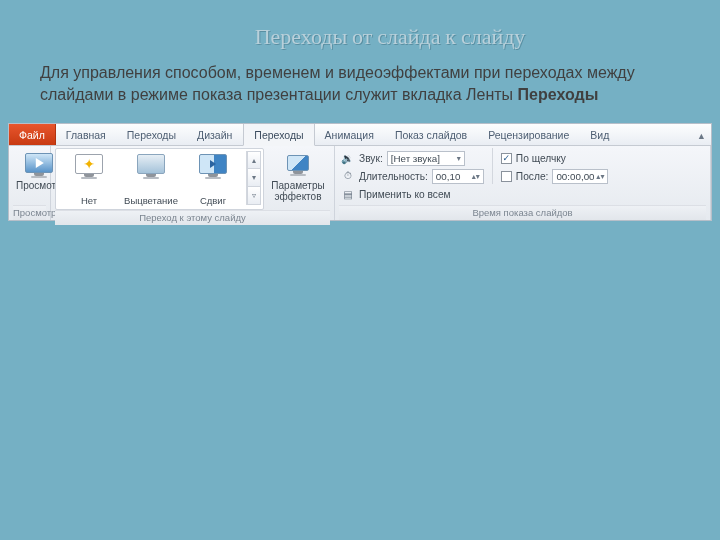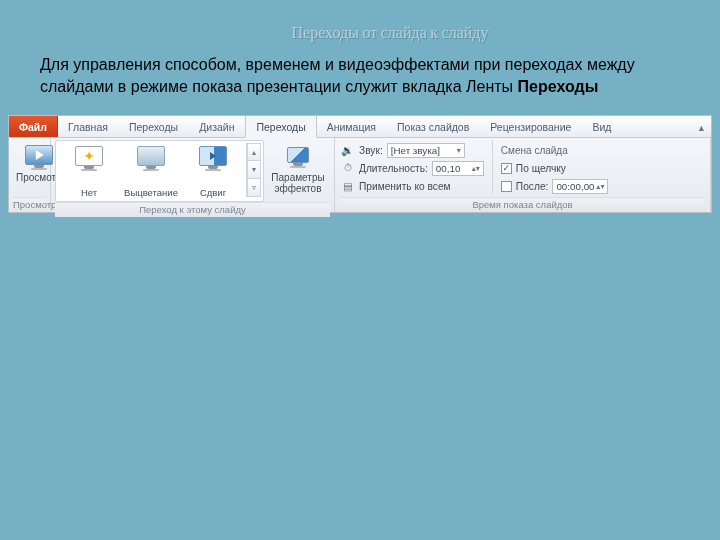--- a/index.html
+++ b/index.html
@@ -8,31 +8,31 @@
     font-family: "Segoe UI", Tahoma, sans-serif;
     width: 720px;
     height: 540px;
     position: relative;
   }
   .heading-wrap {
     padding: 24px 40px 8px 40px;
   }
   .heading {
     font-family: Cambria, Georgia, serif;
-    font-size: 16px;
+    font-size: 22px;
     color: #b9d0da;
     text-shadow: 1px 1px 0 #5a8fa2;
     font-weight: normal;
     text-align: center;
     margin-left: 60px;
   }
   .para {
     padding: 4px 44px 18px 40px;
     font-size: 16px;
-    color: #000000;
+    color: #404040;
     line-height: 1.35;
   }
   .para b { font-weight: bold; }
 
   .ribbonshot {
     margin: 0 8px;
     background: #f7f8fb;
     border: 1px solid #b7bfc9;
     font-size: 10.5px;
     color: #4a4a4a;
@@ -48,21 +48,21 @@
     padding: 0 10px;
     display: flex;
     align-items: center;
     border-right: 1px solid transparent;
     color: #4d5e72;
     cursor: default;
   }
   .tab.file {
     background: linear-gradient(#e8562d,#c83a12);
     color: #fff;
-    font-weight: bold;
+    font-weight: normal;
     border-right: 1px solid #b03410;
   }
   .tab.active {
     background: #f3f5f8;
     border-left: 1px solid #c5cad2;
     border-right: 1px solid #c5cad2;
     border-bottom: 1px solid #f3f5f8;
     margin-bottom: -1px;
     color: #3b4b5e;
   }
@@ -292,21 +292,20 @@
               <span class="drop">▴▾</span>
             </span>
           </div>
           <div class="trow">
             <span class="ticon">▤</span>
             <span>Применить ко всем</span>
           </div>
         </div>
 
         <div class="advance">
-          <div class="arow" style="color:#5f6a76;font-size:10px">Смена слайда</div>
           <div class="arow">
             <span class="chk">✓</span>
             <span>По щелчку</span>
           </div>
           <div class="arow">
             <span class="chk"></span>
             <span>После:</span>
             <span class="tval" style="min-width:56px">
               <span>00:00,00</span>
               <span class="drop">▴▾</span>

